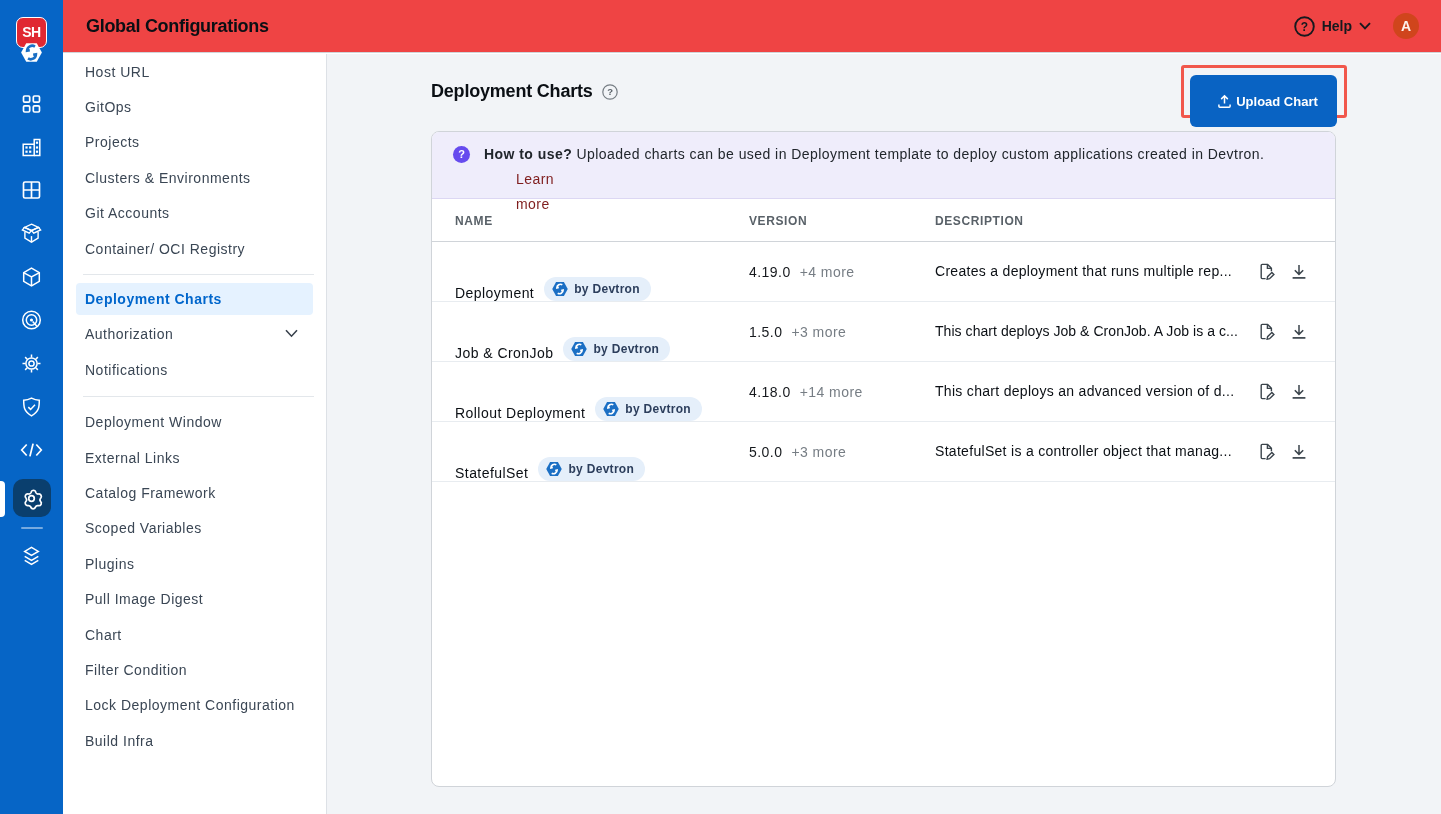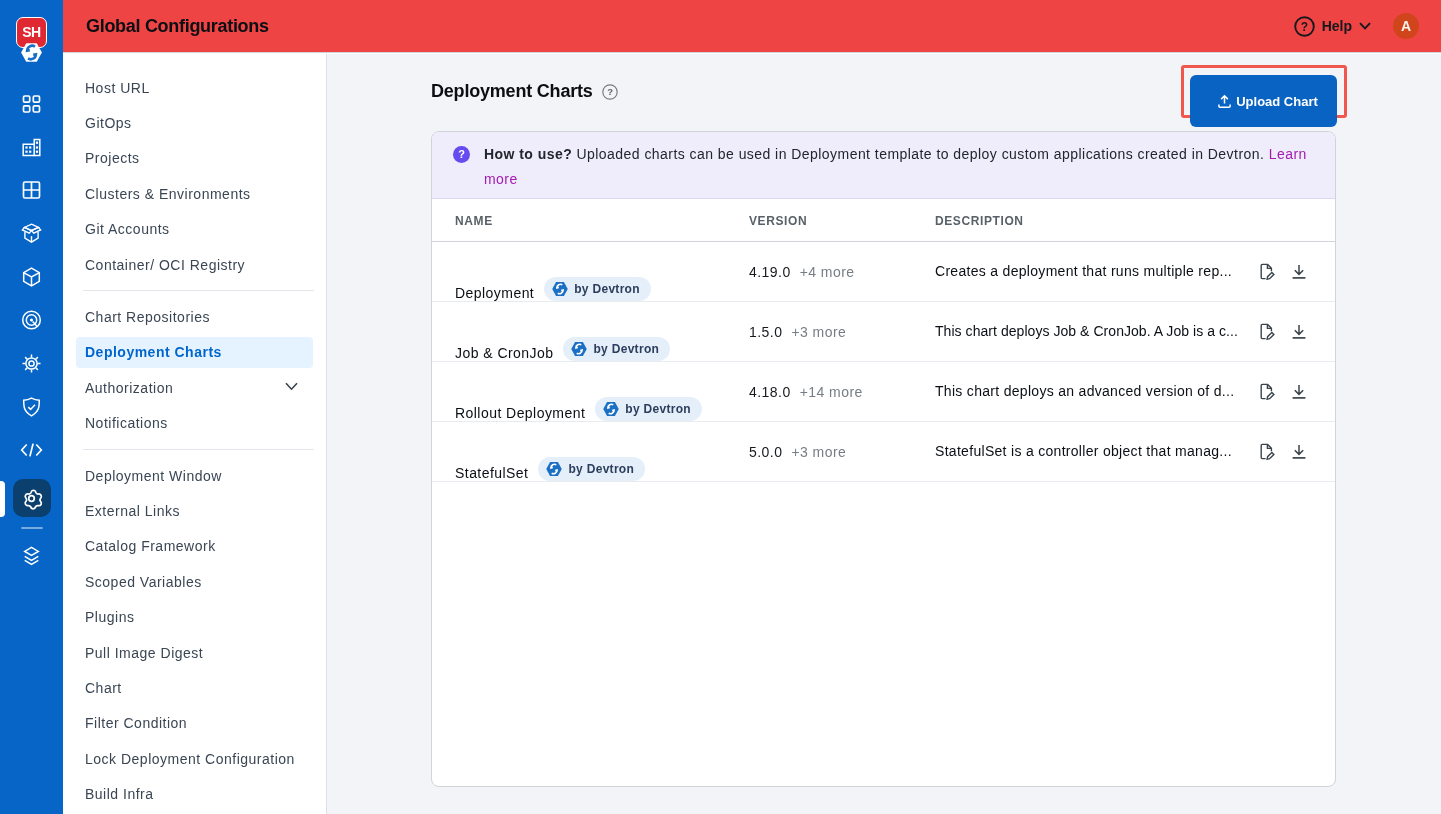--- a/index.html
+++ b/index.html
@@ -16,37 +16,37 @@
 #navDivider { position:absolute; left:21px; top:527px; width:22px; height:2px; background:rgba(255,255,255,0.45); border-radius:1px; }
 
 
 #header { position:absolute; left:63px; top:0; width:1378px; height:53px; background:#ef4444; border-bottom:1px solid #D0D4D9; }
 #pageTitle { position:absolute; left:23px; top:0; height:52px; line-height:52px; font-size:18px; letter-spacing:-0.3px; font-weight:bold; color:#0B0F14; }
 #helpWrap { position:absolute; right:70px; top:0; height:52px; display:flex; align-items:center; gap:7px; }
 #helpTxt { font-size:14px; font-weight:600; color:#15191E; }
 #avatar { position:absolute; right:22px; top:13px; width:26px; height:26px; border-radius:50%; background:#D0451C; color:#FDF3ED; font-size:14px; font-weight:bold; text-align:center; line-height:26px; }
 
 
-#sidebar { position:absolute; left:63px; top:54px; width:264px; height:760px; background:#fff; border-right:1px solid #DDE1E6; padding-top:16px; }
+#sidebar { position:absolute; left:63px; top:54px; width:264px; height:760px; background:#fff; border-right:1px solid #DDE1E6; }
 .sitem { position:relative; height:35.4px; display:flex; align-items:center; padding-left:22px; font-size:14px; letter-spacing:0.5px; color:#3A4654; }
 .sitem.sel { height:31.4px; margin:2px 13px; padding-left:9px; background:#E5F2FF; border-radius:4px; color:#0066CC; font-weight:bold; }
 .sdiv { height:1px; background:#E3E7EB; margin:8px 12px 8px 20px; }
 .schev { position:absolute; left:222px; top:12px; }
 
 
 #main { position:absolute; left:327px; top:54px; width:1114px; height:760px; background:#F2F4F7; }
 #secTitle { position:absolute; left:104px; top:27px; font-size:18px; letter-spacing:-0.2px; font-weight:bold; color:#0B0F14; display:flex; align-items:center; gap:9px; }
 #redBox { position:absolute; left:854px; top:11px; width:166px; height:53px; border:3.5px solid #F1574C; border-radius:3px; }
 #uploadBtn { position:absolute; left:863px; top:21px; width:147px; height:52px; background:#0963C3; border-radius:6px; color:#fff; font-size:13px; font-weight:bold; display:flex; align-items:center; justify-content:center; gap:4px; padding-left:8px; }
 
 #card { position:absolute; left:104px; top:77px; width:905px; height:656px; background:#fff; border:1px solid #D0D4D9; border-radius:8px; overflow:hidden; }
 #banner { height:67px; background:#EFEDFB; border-bottom:1px solid #DCD7F3; position:relative; }
 #bannerIcon { position:absolute; left:21px; top:13.5px; width:17px; height:17px; border-radius:50%; background:#664BEE; color:#fff; font-size:11px; font-weight:bold; text-align:center; line-height:17px; }
 #bannerText { position:absolute; left:52px; top:10px; font-size:14px; letter-spacing:0.45px; color:#21262C; line-height:25px; }
-#bannerText .lnk { color:#a21caf; }
+#bannerText .lnk { color:#7f1d1d;margin-left:32px; }
 #thead { height:43px; border-bottom:1px solid #D0D4D9; position:relative; font-size:12px; font-weight:bold; color:#596168; letter-spacing:0.6px; }
 #thead span { position:absolute; top:15px; }
 .trow { height:60px; border-bottom:1px solid #E8ECF0; position:relative; font-size:14px; letter-spacing:0.45px; color:#0B0F14; }
 .cName { position:absolute; left:23px; top:0; height:59px; display:flex; align-items:flex-end; gap:10px; }
 .chip { display:inline-flex; align-items:center; gap:6px; height:24px; padding:0 11px 0 8px; background:#E5EFFA; border-radius:12px; font-size:12px; letter-spacing:0.3px; font-weight:bold; color:#2C3E5C; }
 .cVer { position:absolute; left:317px; top:0; height:59px; display:flex; align-items:center; gap:9px; }
 .cVer b { font-weight:normal; color:#16191D; }
 .cVer span { color:#767D84;text-align:center; }
 .cDesc { position:absolute; left:503px; top:0; height:59px; line-height:59px; width:304px; overflow:hidden; white-space:nowrap; letter-spacing:0.3px; }
 .cIcons { position:absolute; right:28px; top:0; height:59px; display:flex; align-items:center; gap:16px; }
@@ -154,21 +154,20 @@
   </div>
 
   <div id="sidebar">
     <div class="sitem">Host URL</div>
     <div class="sitem">GitOps</div>
     <div class="sitem">Projects</div>
     <div class="sitem">Clusters &amp; Environments</div>
     <div class="sitem">Git Accounts</div>
     <div class="sitem">Container/ OCI Registry</div>
     <div class="sdiv"></div>
-    <div class="sitem">Chart Repositories</div>
     <div class="sitem sel">Deployment Charts</div>
     <div class="sitem">Authorization
       <svg class="schev" width="13" height="9" viewBox="0 0 13 9" fill="none" stroke="#38414C" stroke-width="1.6">
           <path d="M1 1.3 L6.5 7.2 L12 1.3"></path>
         </svg>
     </div>
     <div class="sitem">Notifications</div>
     <div class="sdiv"></div>
     <div class="sitem">Deployment Window</div>
     <div class="sitem">External Links</div>

